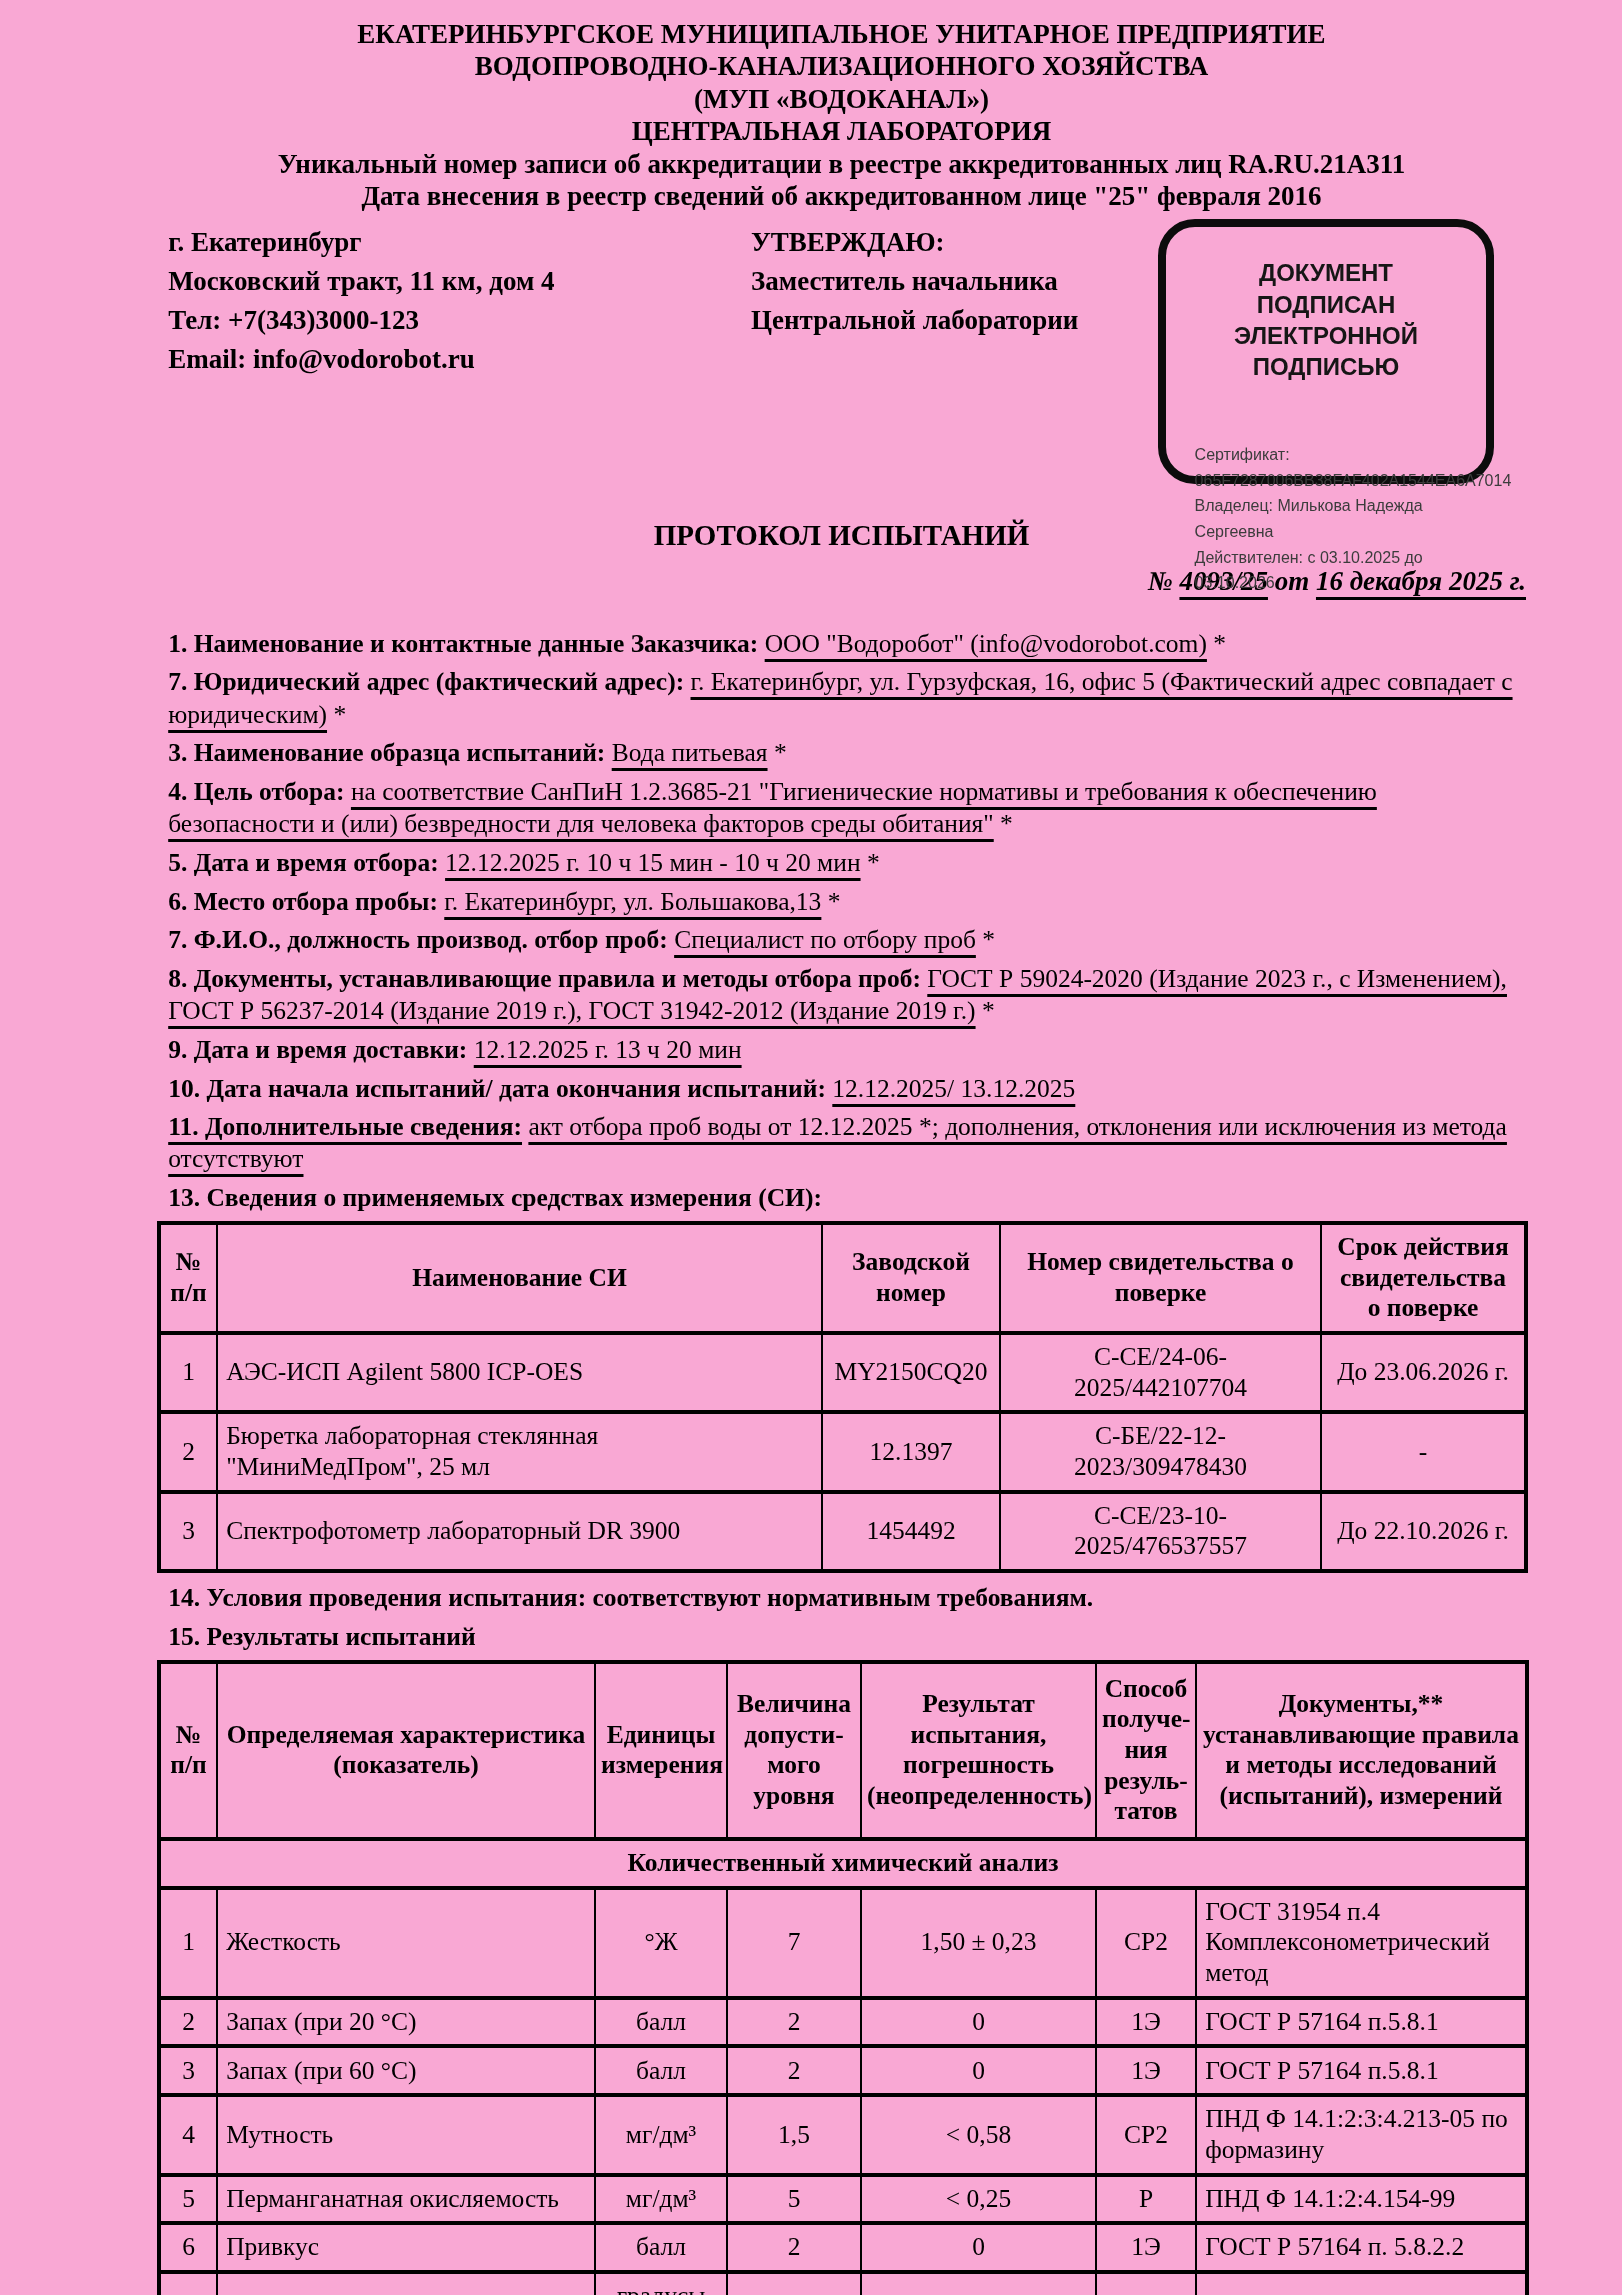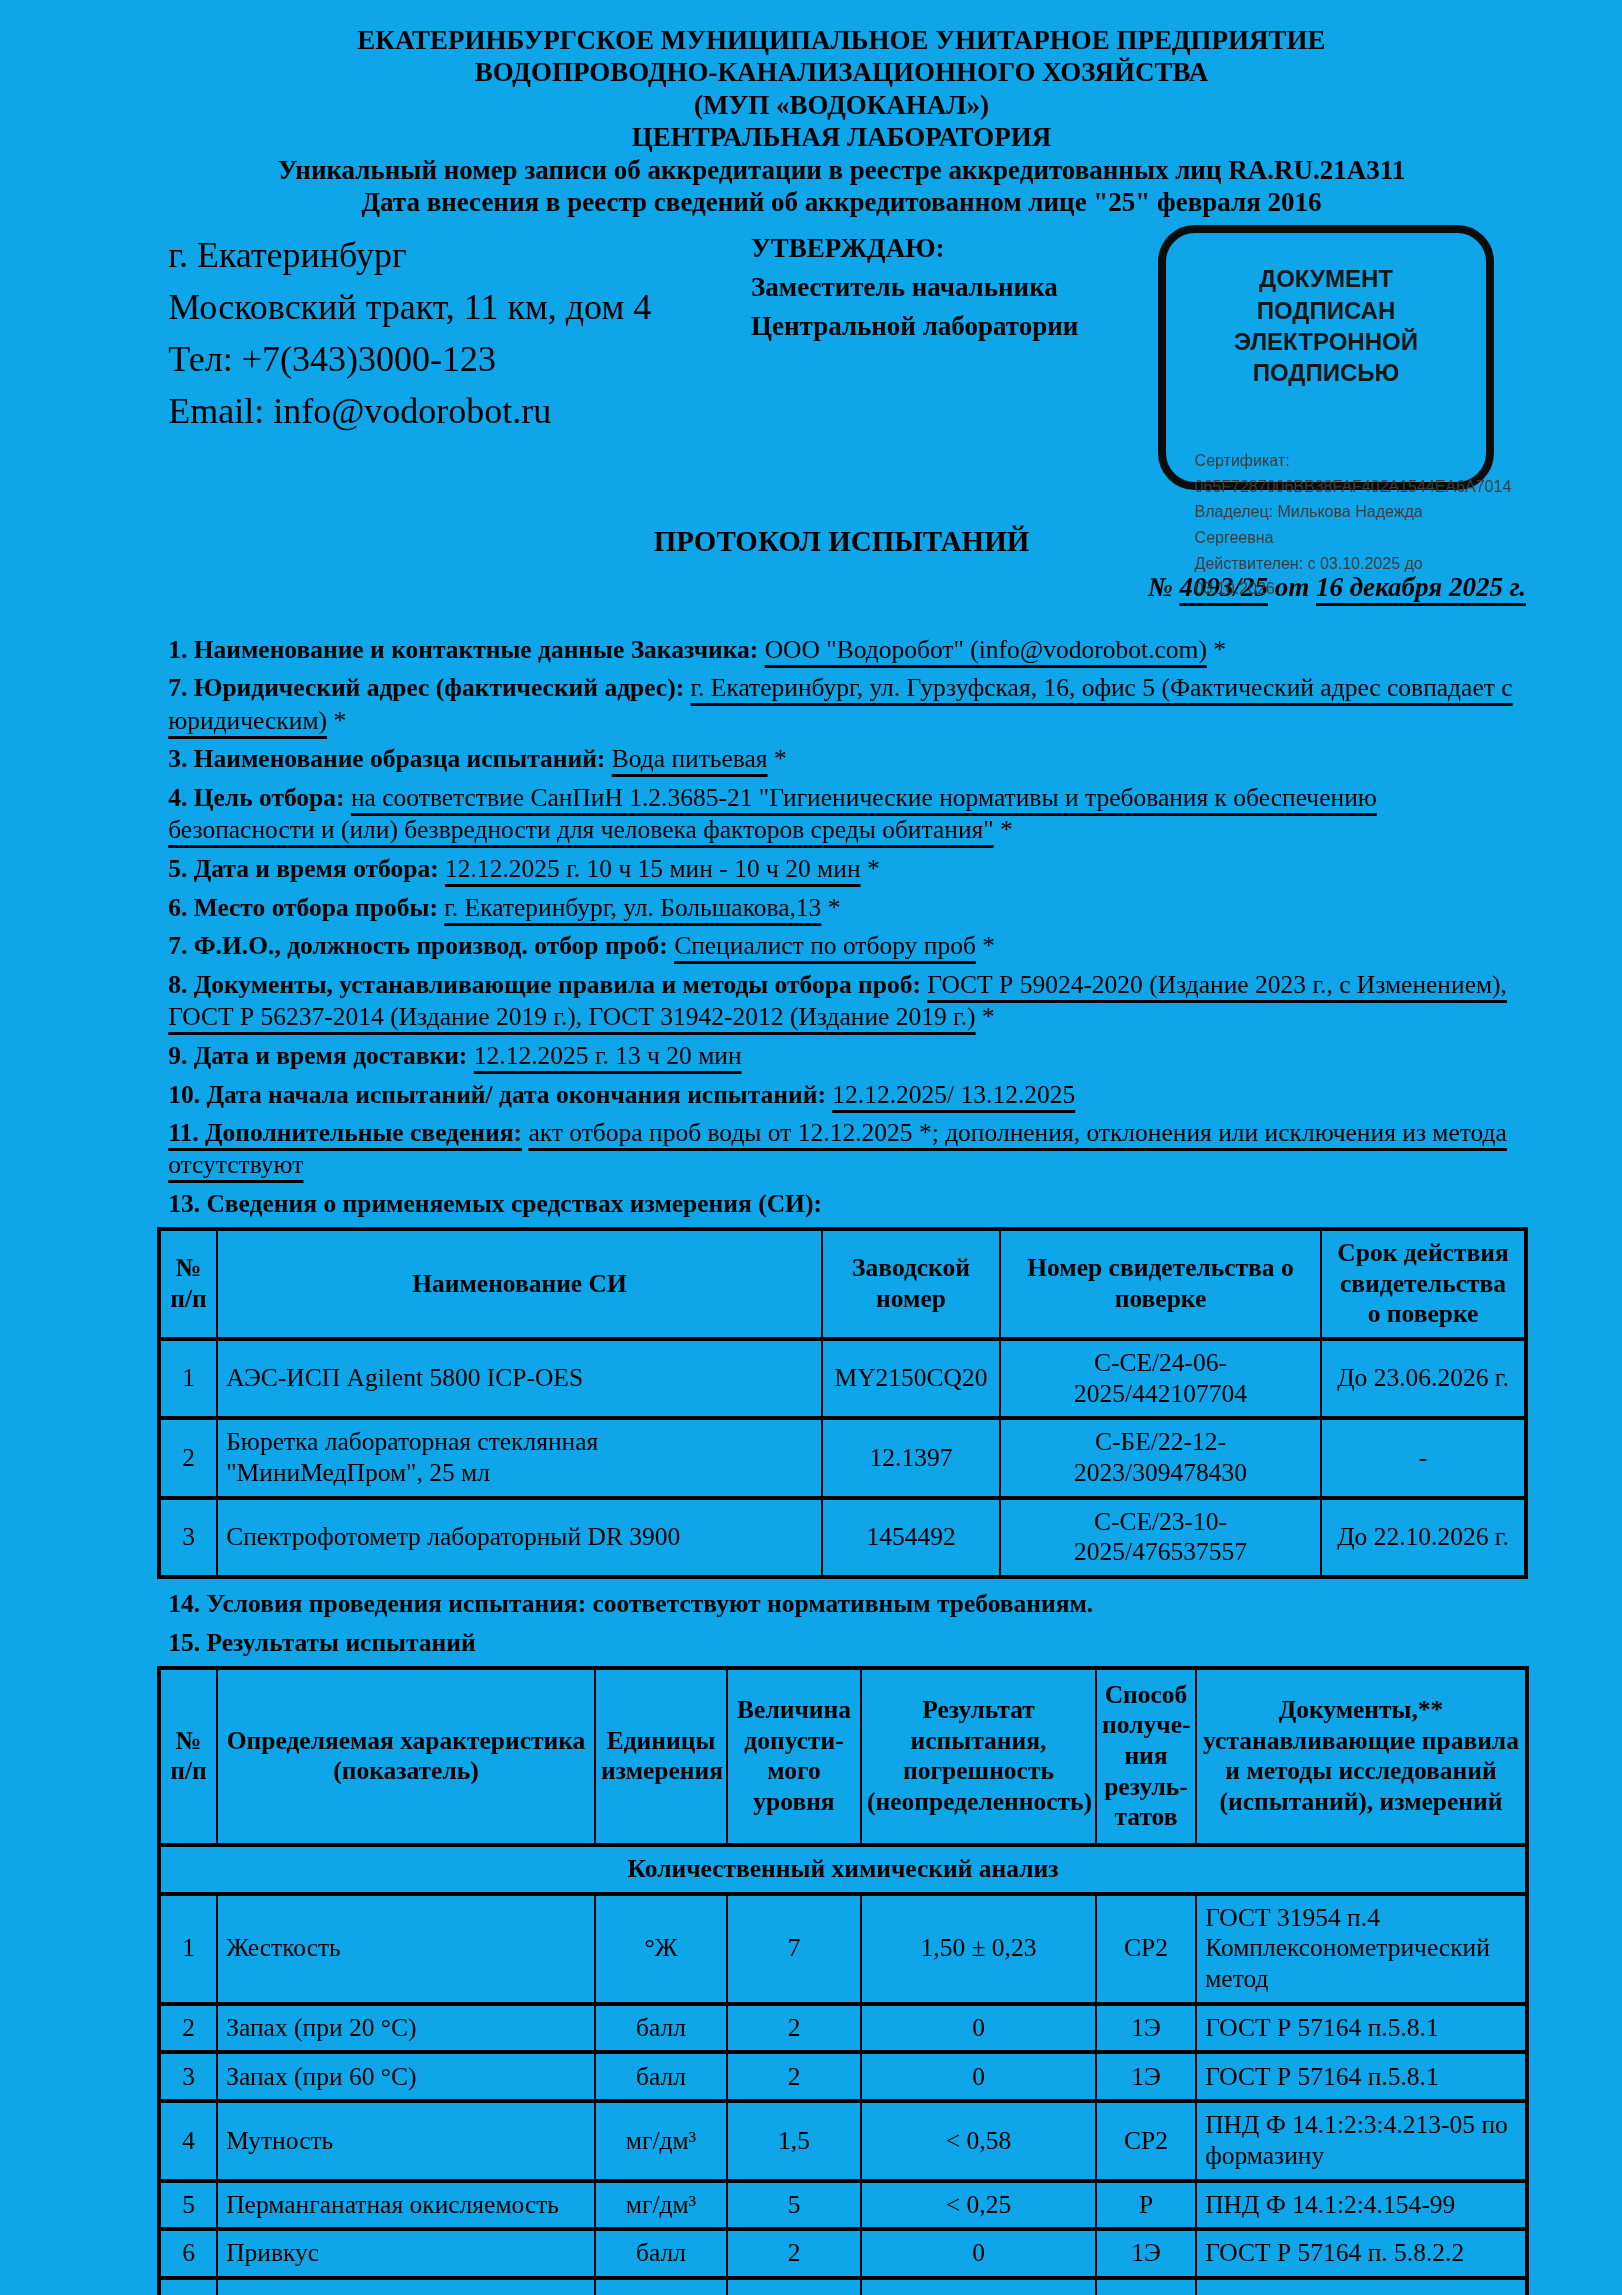--- a/index.html
+++ b/index.html
@@ -1,31 +1,31 @@
 <!DOCTYPE html>
 <html lang="ru" style="font-size:8.2px"><head>
 <meta charset="utf-8">
 <style>
   html,body{margin:0;padding:0;background:#ffffff;}
   .page{
     position:relative;
     width:1623px;height:2295px;
     box-sizing:border-box;
-    padding:24px 97px 0 157px;
-    background:#0ea5e9;
+    padding:18px 97px 0 157px;
+    background:#f9a8d4;
     color:#000;
     font-family:"Liberation Serif", serif;
     overflow:hidden;
   }
   
   .org-header{ text-align:center; font-weight:bold; font-size:27px; line-height:1.2; }
   .org-header div{ white-space:pre-line; }
   
   .mid{ position:relative; height:278px; margin-top:7.1px; }
-  .contact{ position:absolute; left:11.2px; top:3.1px; font-weight:normal; font-size:36px; line-height:1.45; }
+  .contact{ position:absolute; left:11.2px; top:3.1px; font-weight:bold; font-size:27px; line-height:1.45; }
   .approval{ position:absolute; left:594px; top:3.1px; font-weight:bold; font-size:27px; line-height:1.45; }
   .stamp{
     position:absolute; right:32px; top:0;
     width:336px; height:265px;
     box-sizing:border-box;
     border:8.7px solid #0c0c0c;
     border-radius:37px;
     font-family:"Liberation Sans", sans-serif;
     color:#1c1c1c;
     padding:30px 28.6px 0 28.6px;

